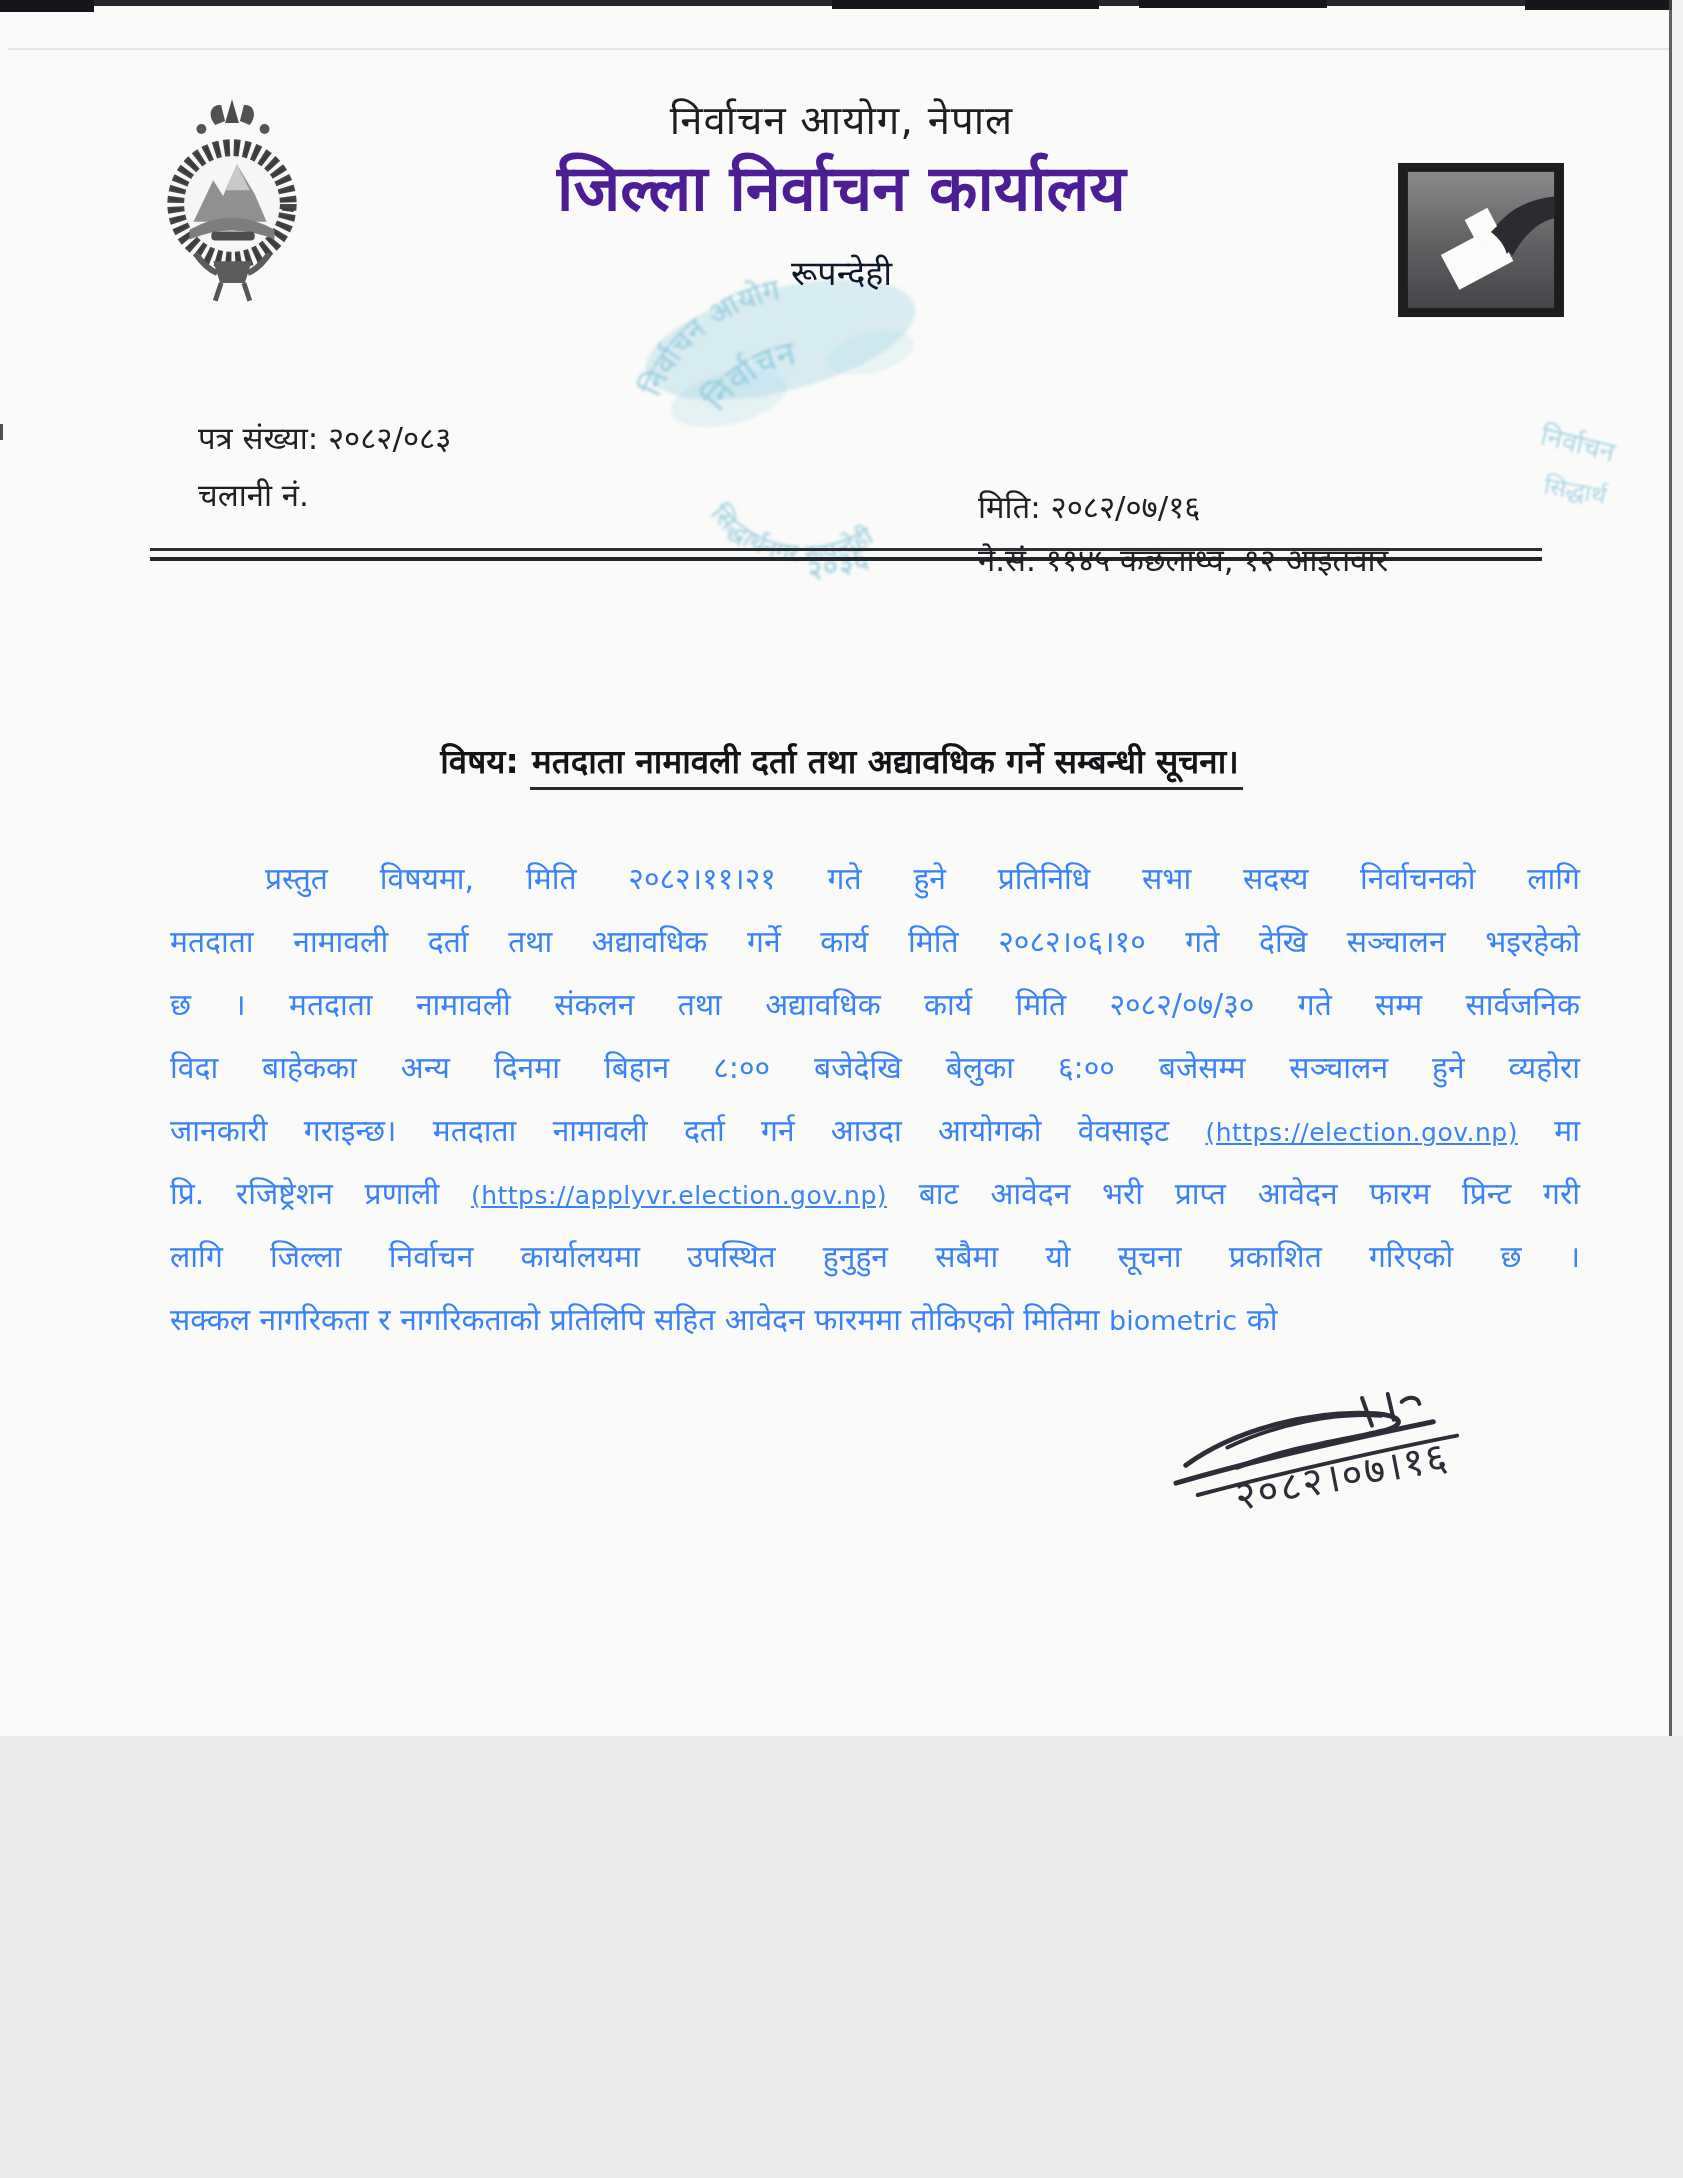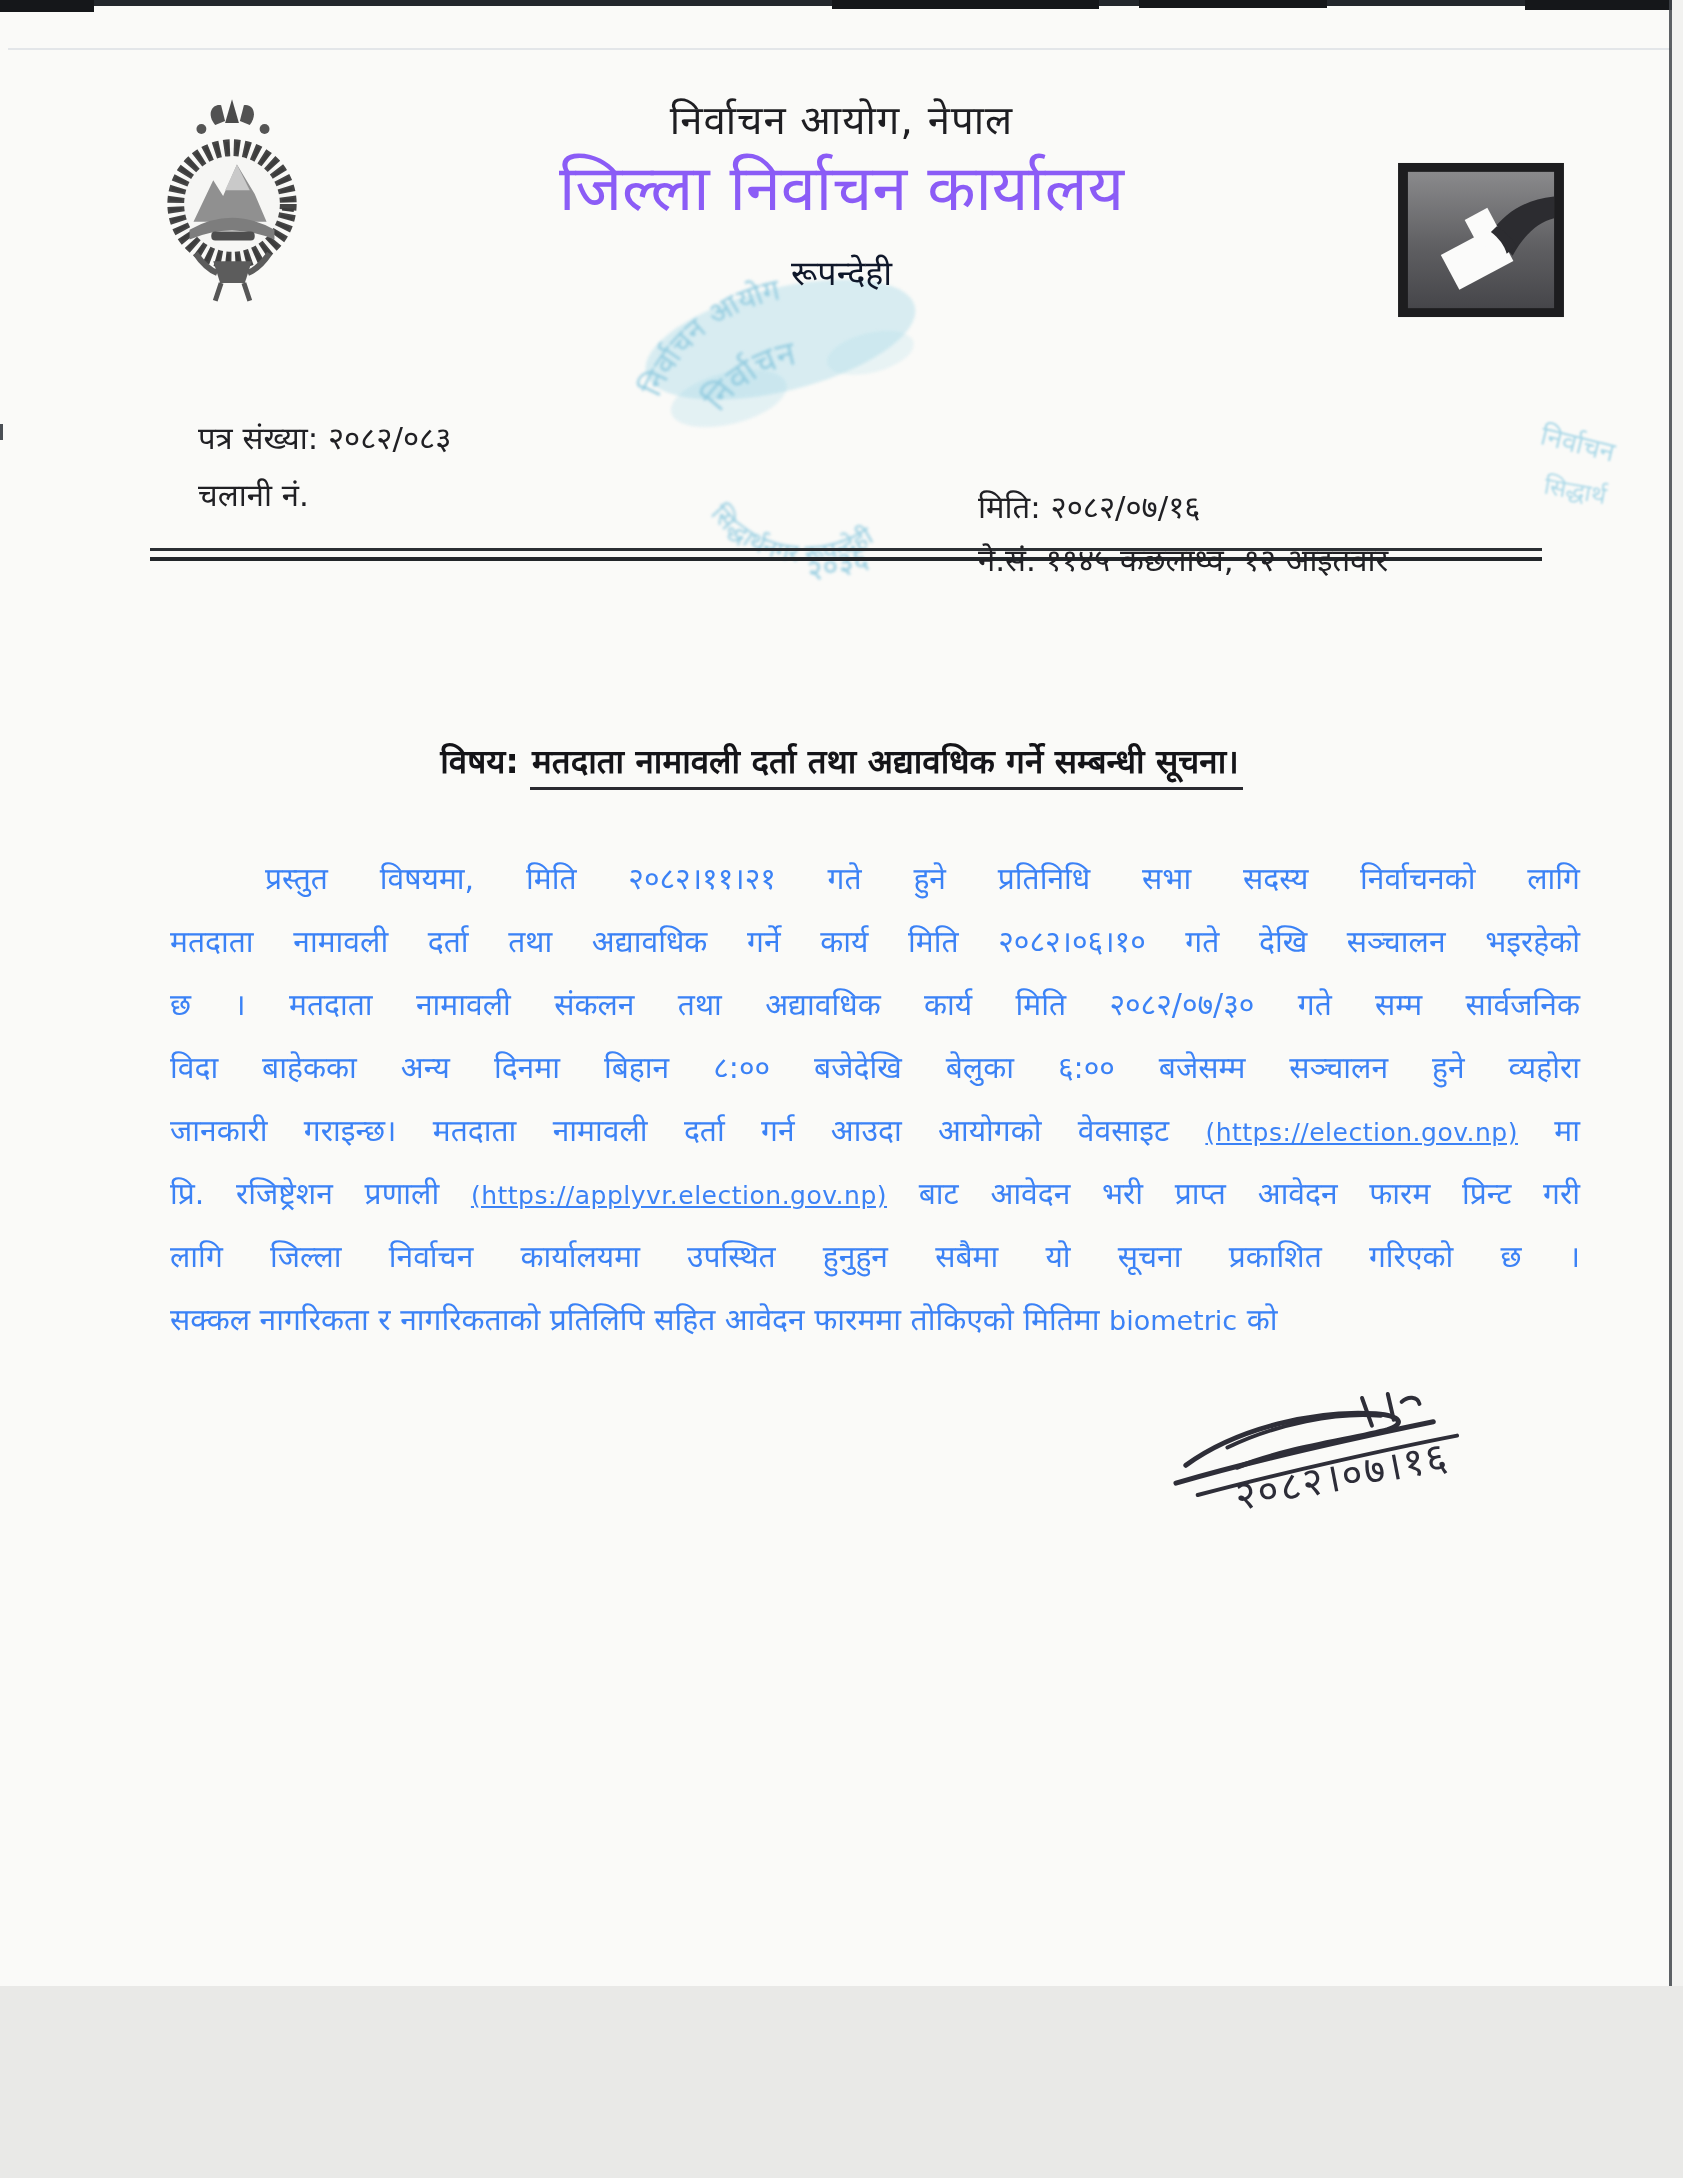--- a/index.html
+++ b/index.html
@@ -1,33 +1,33 @@
 <!DOCTYPE html>
 <html><head>
 <meta charset="utf-8">
 <style>
   html,body{margin:0;padding:0;background:#e9e9e7;}
-  .page{position:relative;width:1683px;height:1986px;background:#fafaf8;overflow:hidden;
+  .page{position:relative;width:1683px;height:1736px;background:#fafaf8;overflow:hidden;
         font-family:"DejaVu Sans",sans-serif;color:#232329;}
   
   .scan-top{position:absolute;top:0;left:0;width:1683px;height:6px;background:#23272c;}
   .scan-blob{position:absolute;top:0;background:#15171a;}
   .blob1{left:0;width:94px;height:12px;}
   .blob2{left:832px;width:267px;height:9px;}
   .blob3{left:1139px;width:188px;height:8px;}
   .blob4{left:1525px;width:158px;height:10px;}
   .scan-fold{position:absolute;top:48px;left:8px;width:1663px;height:2px;background:#e3e6e9;}
   .scan-right-margin{position:absolute;top:0;right:0;width:11px;height:2178px;background:#f2f2f0;}
   .scan-right-line{position:absolute;top:0;right:11px;width:3px;height:2178px;background:#41454b;opacity:.85;}
   .edge-mark{position:absolute;left:0;top:424px;width:3px;height:16px;background:#4a4f55;}
   
   .org-name{position:absolute;top:91px;left:0;width:1683px;text-align:center;
             font-size:40px;color:#1e1e22;letter-spacing:1px;}
   .office-name{position:absolute;top:143px;left:0;width:1683px;text-align:center;
-               font-size:63px;font-weight:normal;color:#8b5cf6;}
+               font-size:63px;font-weight:bold;color:#4c1d95;}
   .district{position:absolute;top:249px;left:0;width:1683px;text-align:center;
             font-size:34px;color:#0f172a;}
   .emblem{position:absolute;left:156px;top:95px;width:153px;height:213px;}
   .logo-right{position:absolute;left:1396px;top:161px;width:170px;height:158px;}
   .header-rule{position:absolute;left:150px;top:548px;width:1392px;height:6px;
                border-top:3px solid #2b2f33;border-bottom:4px solid #22262a;}
   
   .stamp-c{position:absolute;left:589px;top:243px;width:426px;height:366px;
            opacity:.55;filter:blur(1.8px);transform:rotate(-14deg);}
   .stamp-c text{fill:#3fa6cc;}

